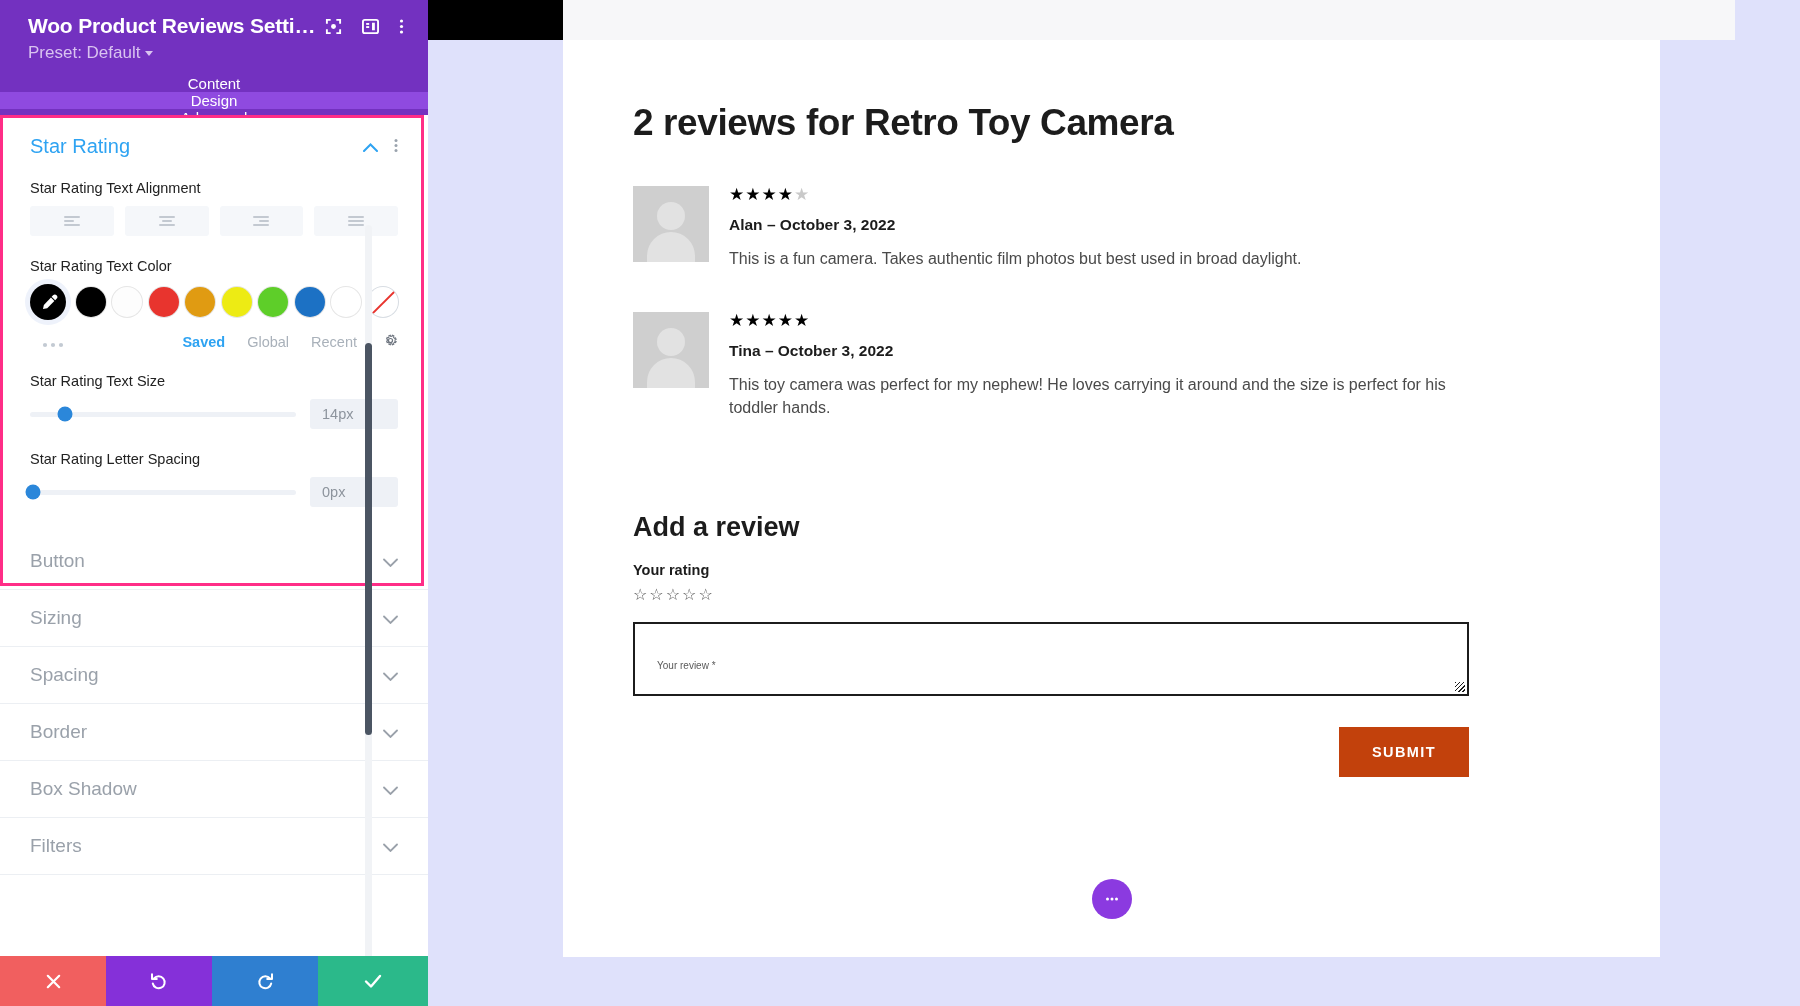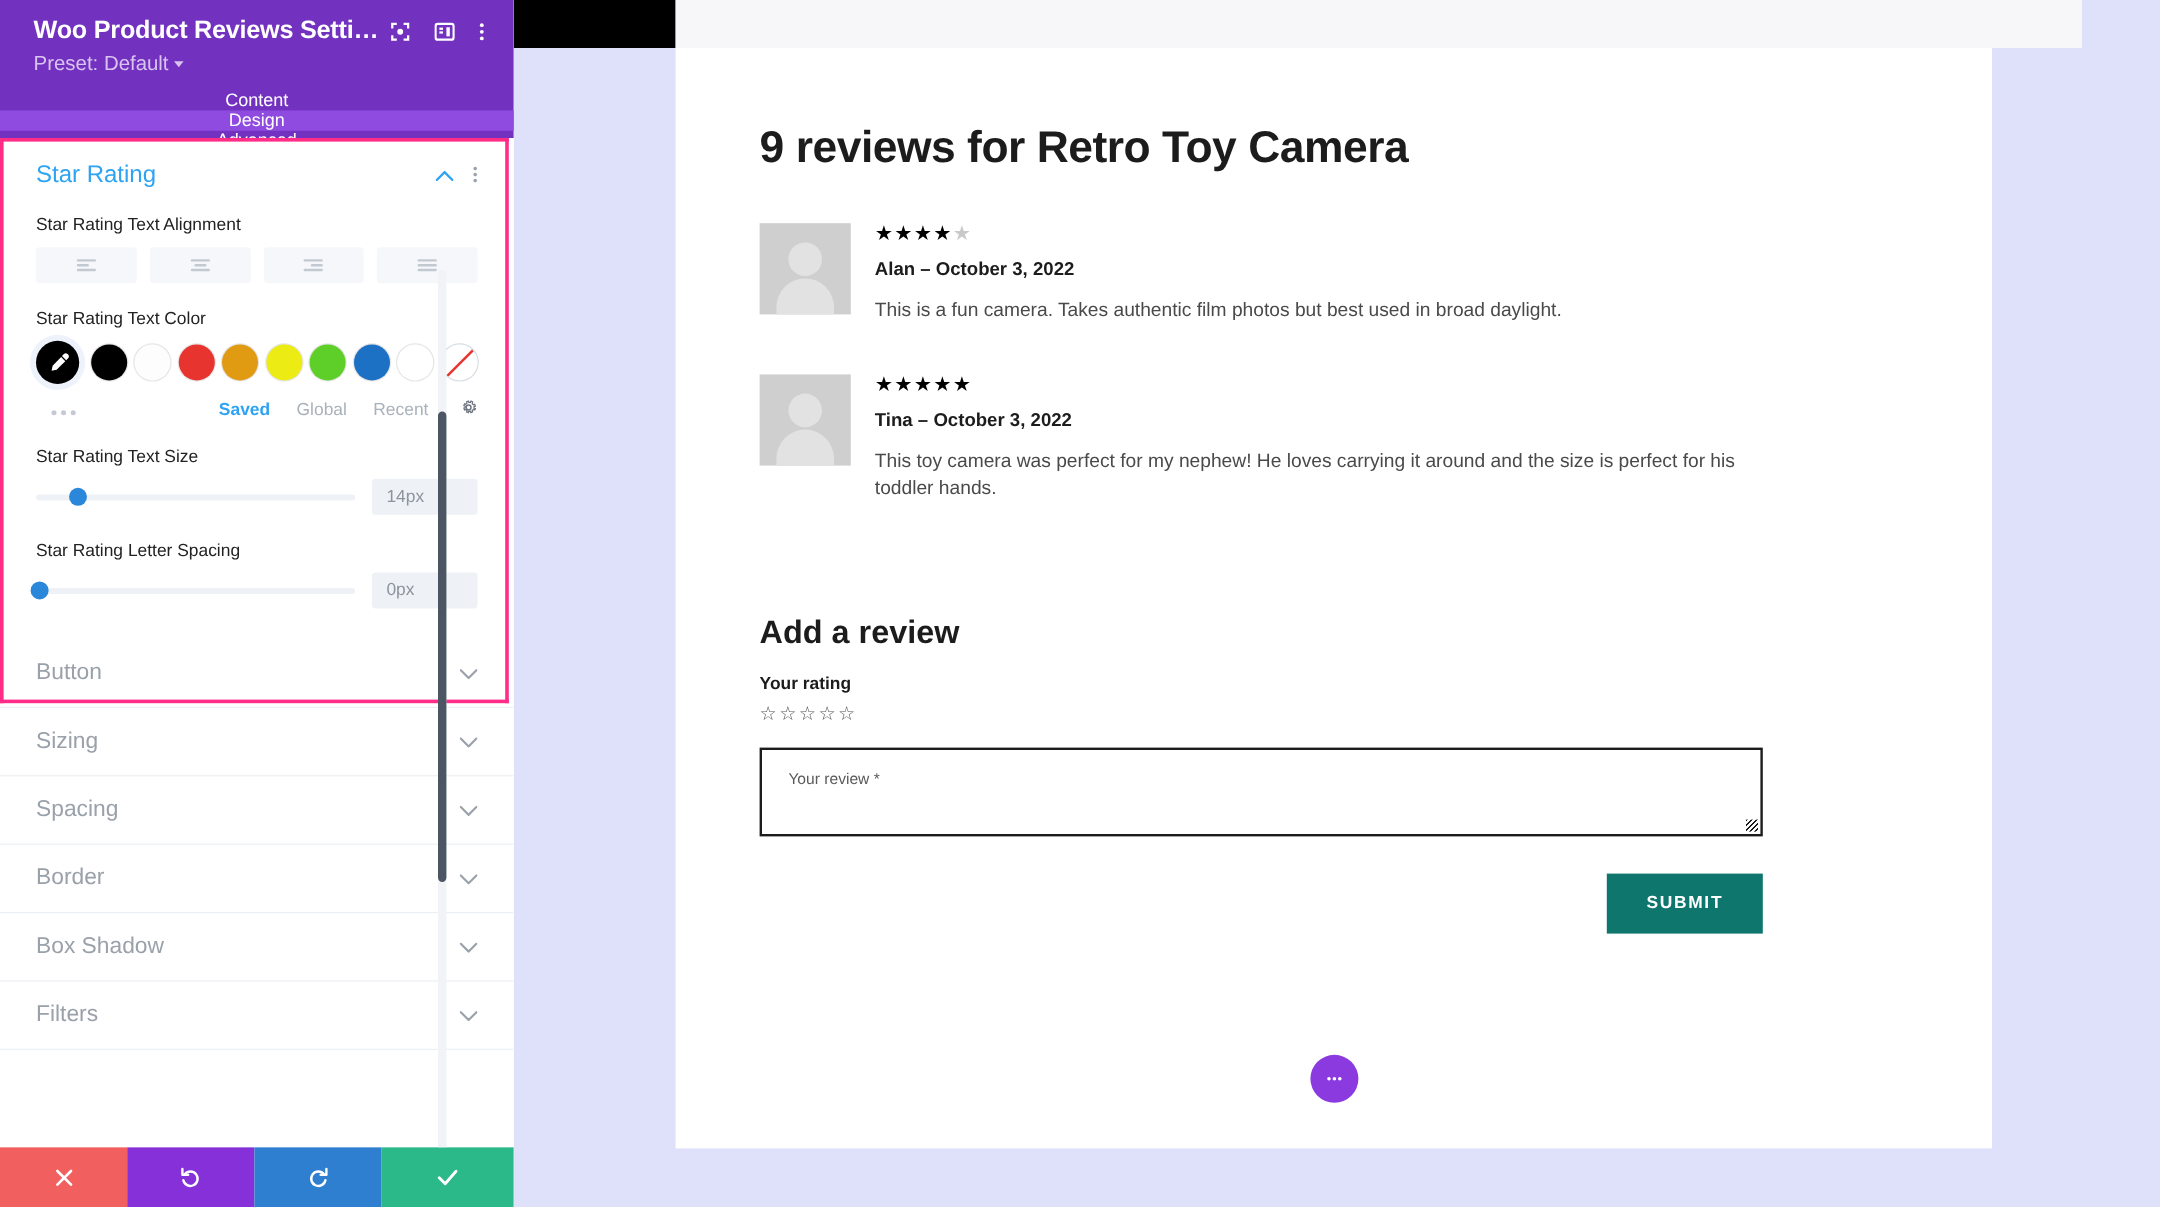--- a/index.html
+++ b/index.html
@@ -182,26 +182,26 @@
   .review-meta { font-size: 15.5px; font-weight: bold; color:#1c1c1c; margin-top: 13px; }
   .review-text { font-size: 16px; color:#4a4a4a; margin-top: 13px; line-height: 1.45; max-width: 745px; }
 
   .add-review-title { font-size: 27px; font-weight:bold; color:#1c1c1c; margin-top: 92px; }
   .your-rating { font-size: 14.5px; font-weight:bold; color:#1c1c1c; margin-top: 19px; }
   .rating-stars { margin-top: 7px; font-size: 16px; color:#555; letter-spacing:2px; cursor:pointer;}
   .review-box {
     margin-top: 18px; height: 74px; border: 2px solid #1c1c1c; position: relative;
     width: 836px;
   }
-  .review-box span { position:absolute; left: 22px; top: 16px; color:#5a5a5a; font-size:13px; }
+  .review-box span { position:absolute; left: 22px; top: 36px; color:#5a5a5a; font-size:10px; }
   .resize-grip { position:absolute; right:2px; bottom:2px; width:10px; height:10px;
     background: repeating-linear-gradient(135deg,#1c1c1c 0 1px,transparent 1px 3px);}
   .submit-row { width: 836px; display:flex; justify-content:flex-end; margin-top: 31px; }
   .submit-btn {
-    background:#0f766e; color:#fff; font-size:14.5px; font-weight:bold; letter-spacing:1.4px;
+    background:#c2410c; color:#fff; font-size:14.5px; font-weight:bold; letter-spacing:1.4px;
     padding: 17px 33px; cursor:pointer;
   }
   .fab {
     position:absolute; left: 50%; transform: translateX(-50%); bottom: 38px;
     width: 40px; height: 40px; border-radius:50%; background:#8b3ae0;
     display:flex; align-items:center; justify-content:center; color:#fff;
     font-size: 19px; cursor:pointer; letter-spacing:1px;
   }
 </style>
 </head>
@@ -209,21 +209,21 @@
 
 <div id="root">
 
   <div id="preview">
     <div class="black-strip"></div>
     <div class="topbar"></div>
     <div class="right-strip"></div>
 
     <div class="page">
       <div class="page-inner">
-        <div class="reviews-title">9 reviews for Retro Toy Camera</div>
+        <div class="reviews-title">2 reviews for Retro Toy Camera</div>
 
         <div class="review">
           <div class="avatar"></div>
           <div class="review-body">
             <div class="stars">★★★★<span class="off">★</span></div>
             <div class="review-meta">Alan – October 3, 2022</div>
             <div class="review-text">This is a fun camera. Takes authentic film photos but best used in broad daylight.</div>
           </div>
         </div>
 

